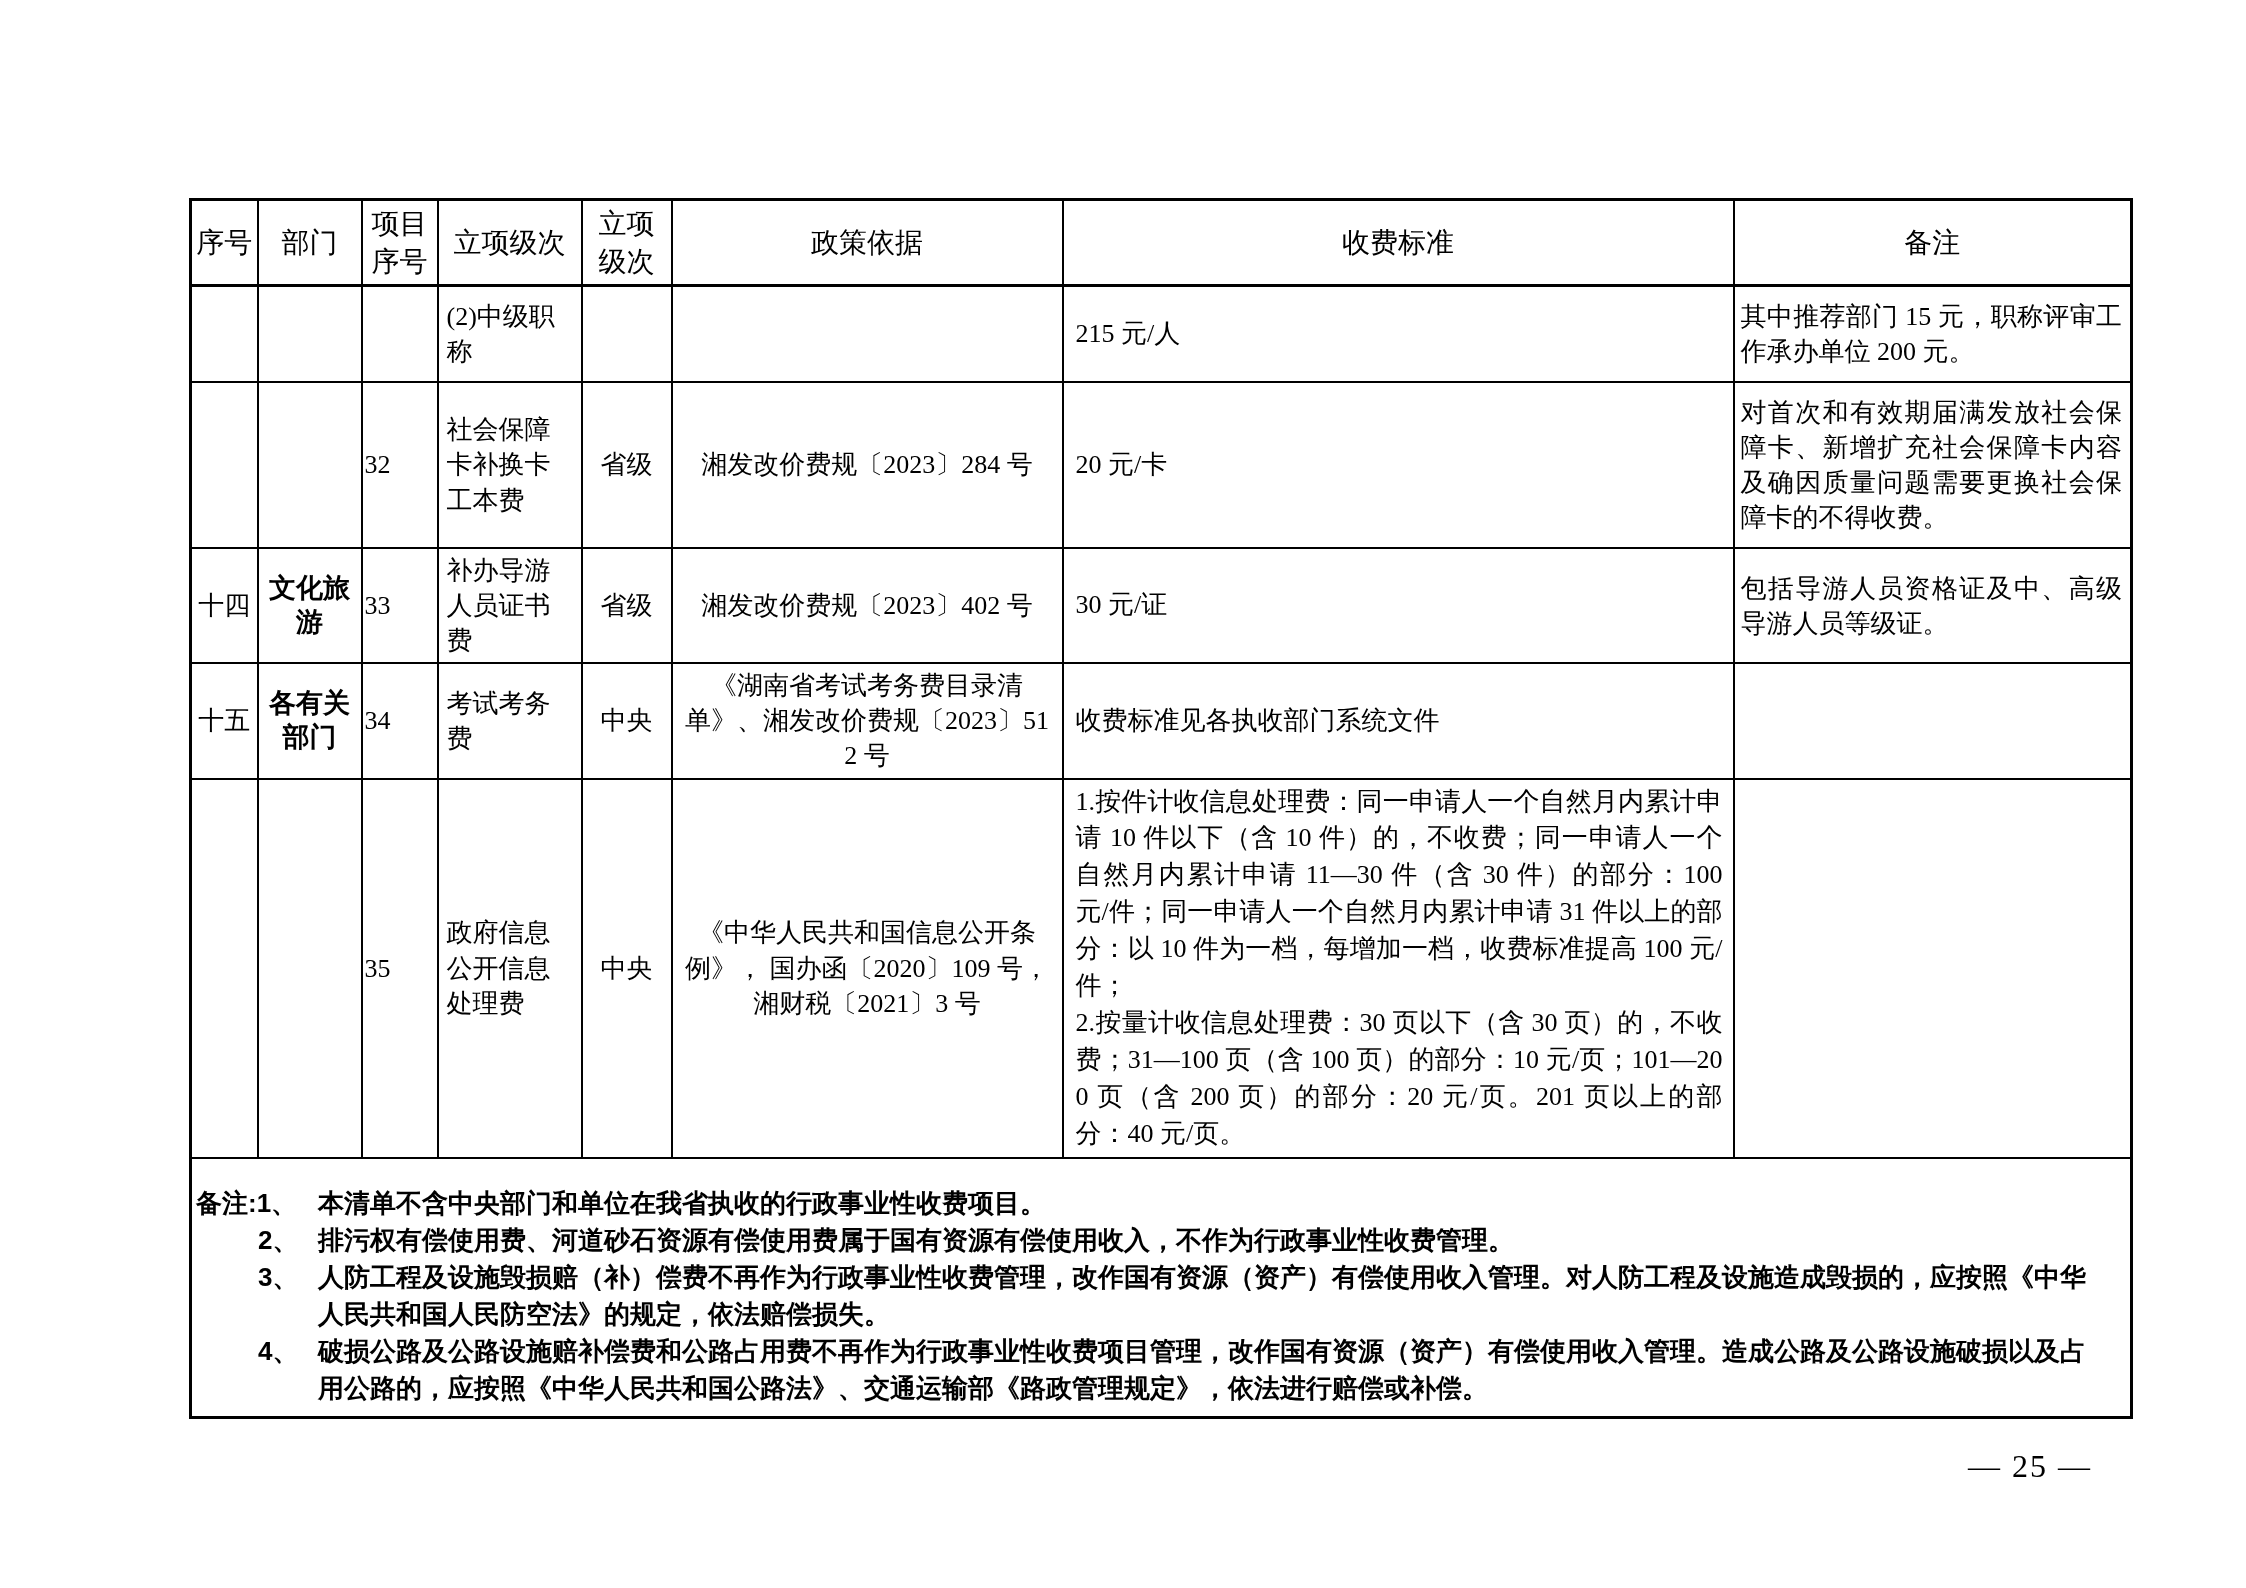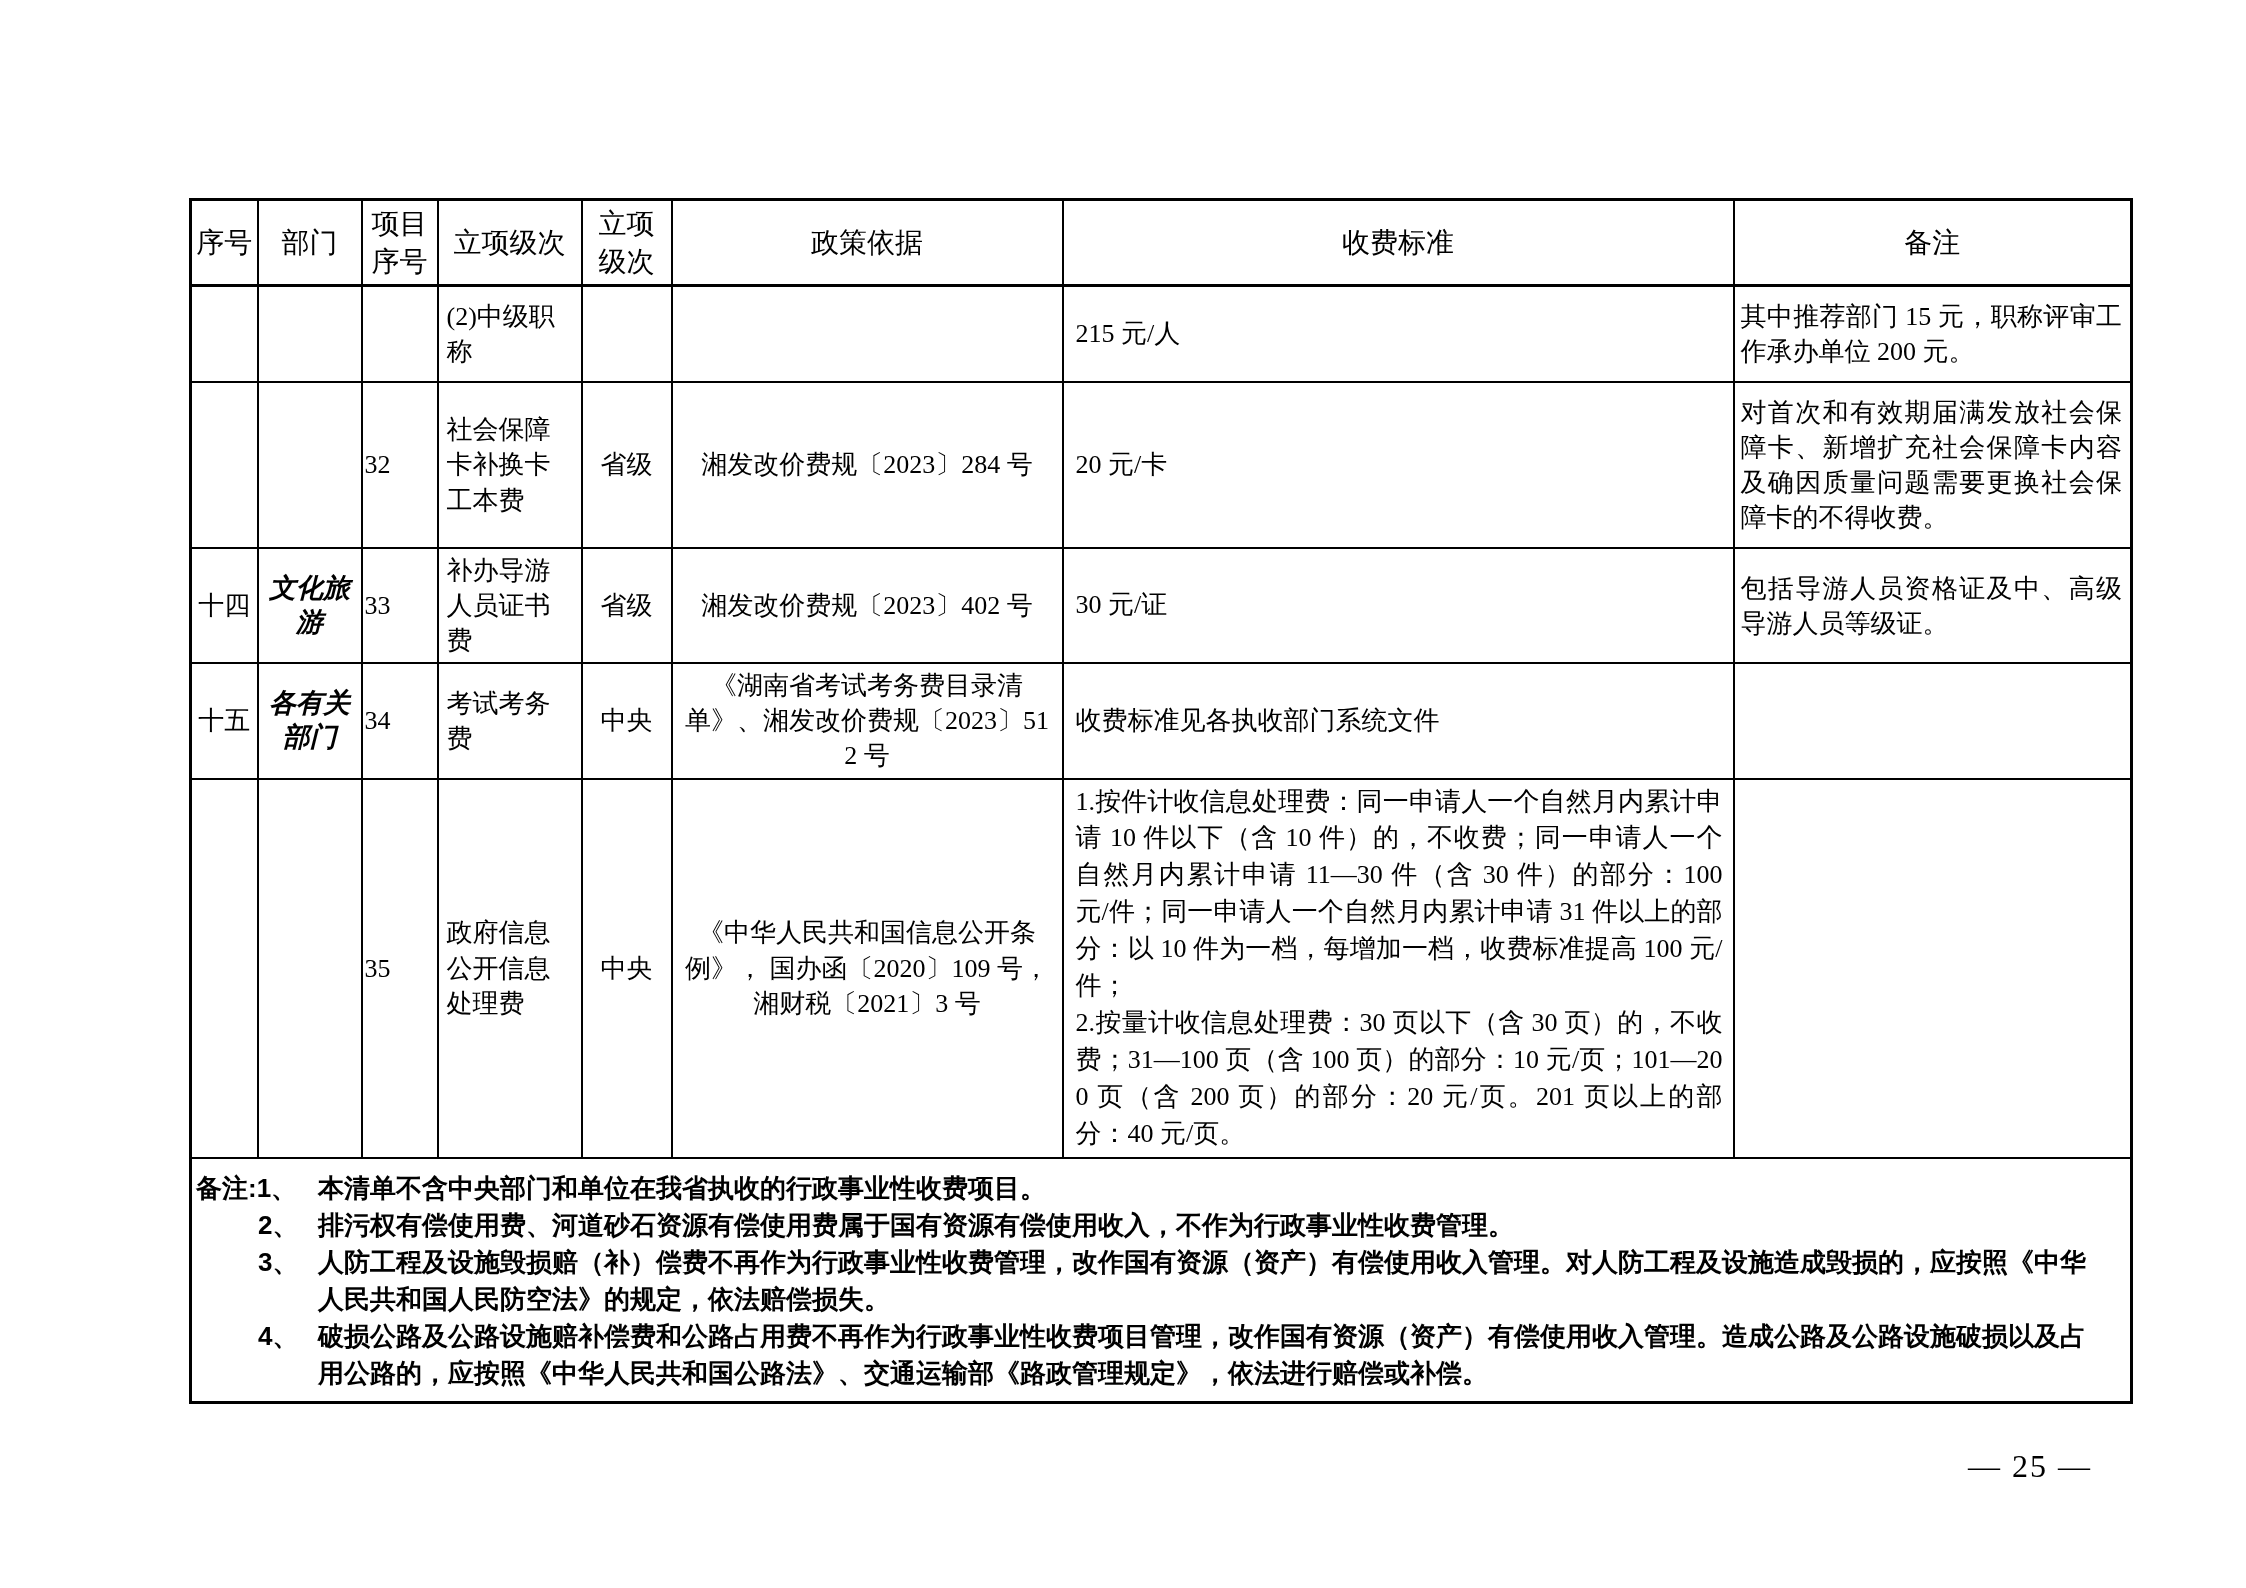--- a/index.html
+++ b/index.html
@@ -36,37 +36,37 @@
     font-size:28px;
     text-align:center;
     border-bottom:3px solid #000;
     padding:2px 4px;
   }
   
   .c-seq{ text-align:center; padding:2px; }
   .c-dept{
     text-align:center; padding:2px;
     font-family:"Liberation Sans","DejaVu Sans",sans-serif;
-    font-weight:bold; font-size:27px; line-height:1.25;font-style:italic;
+    font-weight:bold; font-size:27px; line-height:1.25;
   }
   .c-no{ text-align:left; padding:2px; }
   .c-name{ text-align:left; padding:4px 6px 4px 8px; }
   .c-level{ text-align:center; padding:2px; }
   .c-policy{ text-align:center; padding:4px 8px; }
   .c-fee{
     text-align:left; padding:4px 10px 4px 12px;
     white-space:pre-line; line-height:1.4;
   }
   .c-fee.long{ line-height:1.42; text-align:justify; }
   .c-remark{ text-align:left; padding:4px 8px 4px 6px; text-align:justify; }
 
   
   .notes-cell{
     vertical-align:top;
-    padding:8px 20px 6px 4px;
+    padding:23px 20px 6px 4px;
     font-family:"Liberation Sans","DejaVu Sans",sans-serif;
     font-weight:bold;
     font-size:26px;
     line-height:37px;
     text-align:left;
   }
   .note-item{
     margin:0;
     padding-left:122px;
     word-break:break-all;

